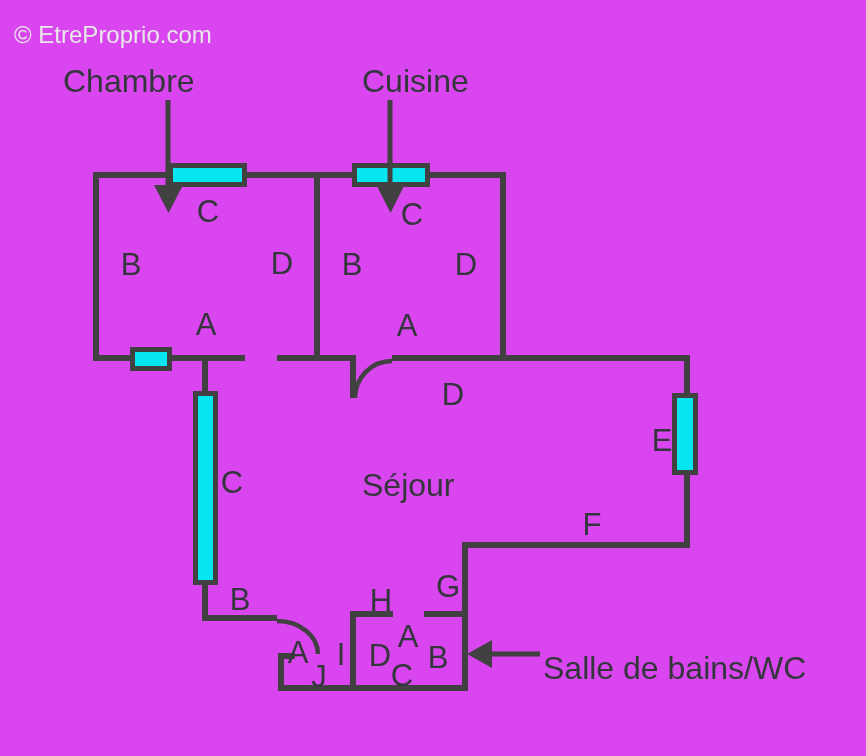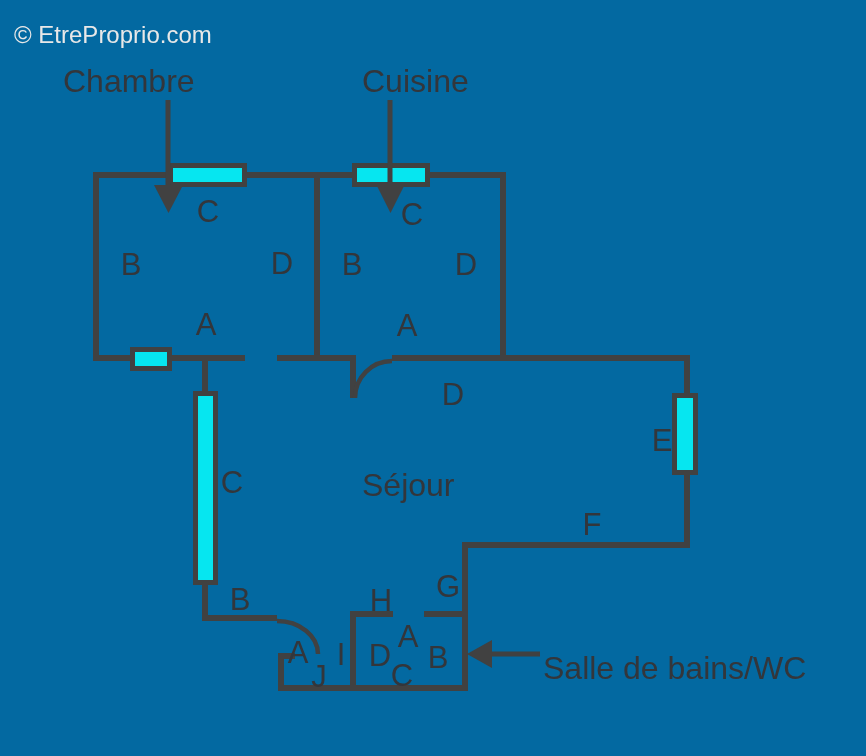--- a/index.html
+++ b/index.html
@@ -1,19 +1,19 @@
 <!DOCTYPE html>
 <html><head>
 <meta charset="utf-8">
 <style>
   html,body{margin:0;padding:0;background:#ffffff;}
   .plan-wrap{
     position:relative;
     width:866px;height:756px;
-    background:#0369a1;
+    background:#d946ef;
     font-family:"Liberation Sans", sans-serif;
     overflow:hidden;
   }
   svg{position:absolute;left:0;top:0;}
   .wall{fill:#414141;}
   .win-frame{fill:#414141;}
   .win-glass{fill:#06E6F0;}
   .arc{fill:none;stroke:#414141;stroke-width:4.5;}
   .arrow{fill:#414141;}
   .lbl{fill:#33363B;font-size:32px;}

